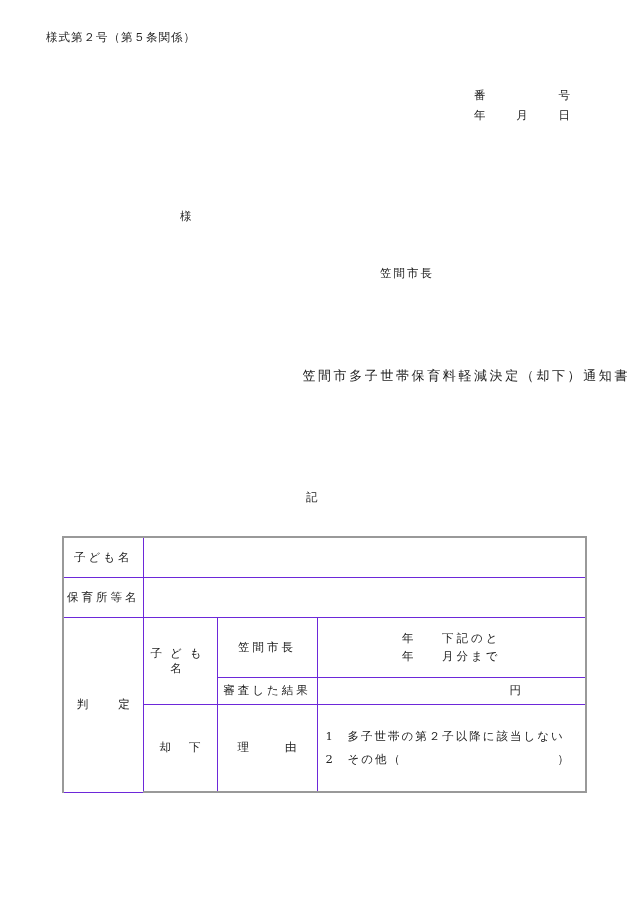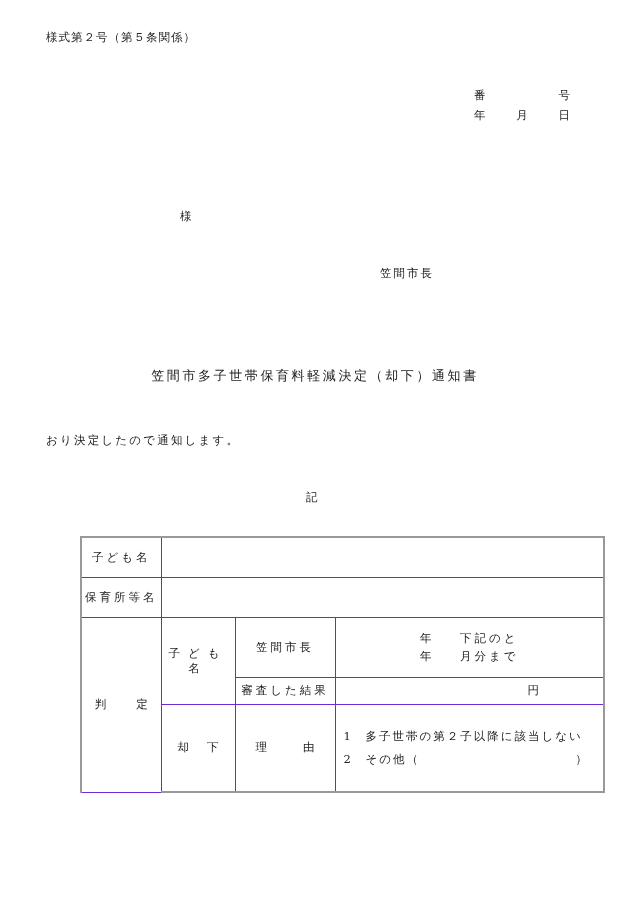--- a/index.html
+++ b/index.html
@@ -17,28 +17,28 @@
     font-size: 11.5px;
   }
   .abs { position: absolute; white-space: nowrap; }
   .form-no { left: 46px; top: 30px; letter-spacing: 1px; }
   .ref-line { left: 474px; width: 96px; display: flex; justify-content: space-between; }
   .ref-no { top: 88px; }
   .ref-date { top: 108px; }
   .ref-date span { display: inline-block; }
   .addressee { left: 180px; top: 209px; }
   .issuer { left: 380px; top: 266px; letter-spacing: 2px; }
-  .title { left: 0; width: 630px; text-align: center; top: 367px; font-size: 13px; letter-spacing: 2.6px; }
+  .title { left: 0; width: 630px; text-align: right; top: 367px; font-size: 13px; letter-spacing: 2.6px; }
   .body-text { left: 46px; top: 429px; width: 545px; line-height: 22px; letter-spacing: 2.2px; white-space: normal; }
   .body-text p { margin: 0; }
   .ki { left: 306px; top: 490px; }
 
   table.result {
     position: absolute;
-    left: 80px;
+    left: 62px;
     top: 536px;
     width: 523px;
     border-collapse: collapse;
     table-layout: fixed;
   }
   table.result td {
     border: 1px solid #6d28d9;
     padding: 0;
     text-align: center;
     vertical-align: middle;
@@ -74,21 +74,20 @@
   <span>月</span>
   <span>日</span>
 </div>
 
 <div class="abs addressee">様</div>
 <div class="abs issuer">笠間市長</div>
 
 <div class="abs title">笠間市多子世帯保育料軽減決定（却下）通知書</div>
 
 <div class="abs body-text">
-  <p>おり決定したので通知します。</p>
 </div>
 
 <div class="abs ki">記</div>
 
 <table class="result">
   <colgroup>
     <col style="width:80px">
     <col style="width:74px">
     <col style="width:100px">
     <col style="width:269px">

